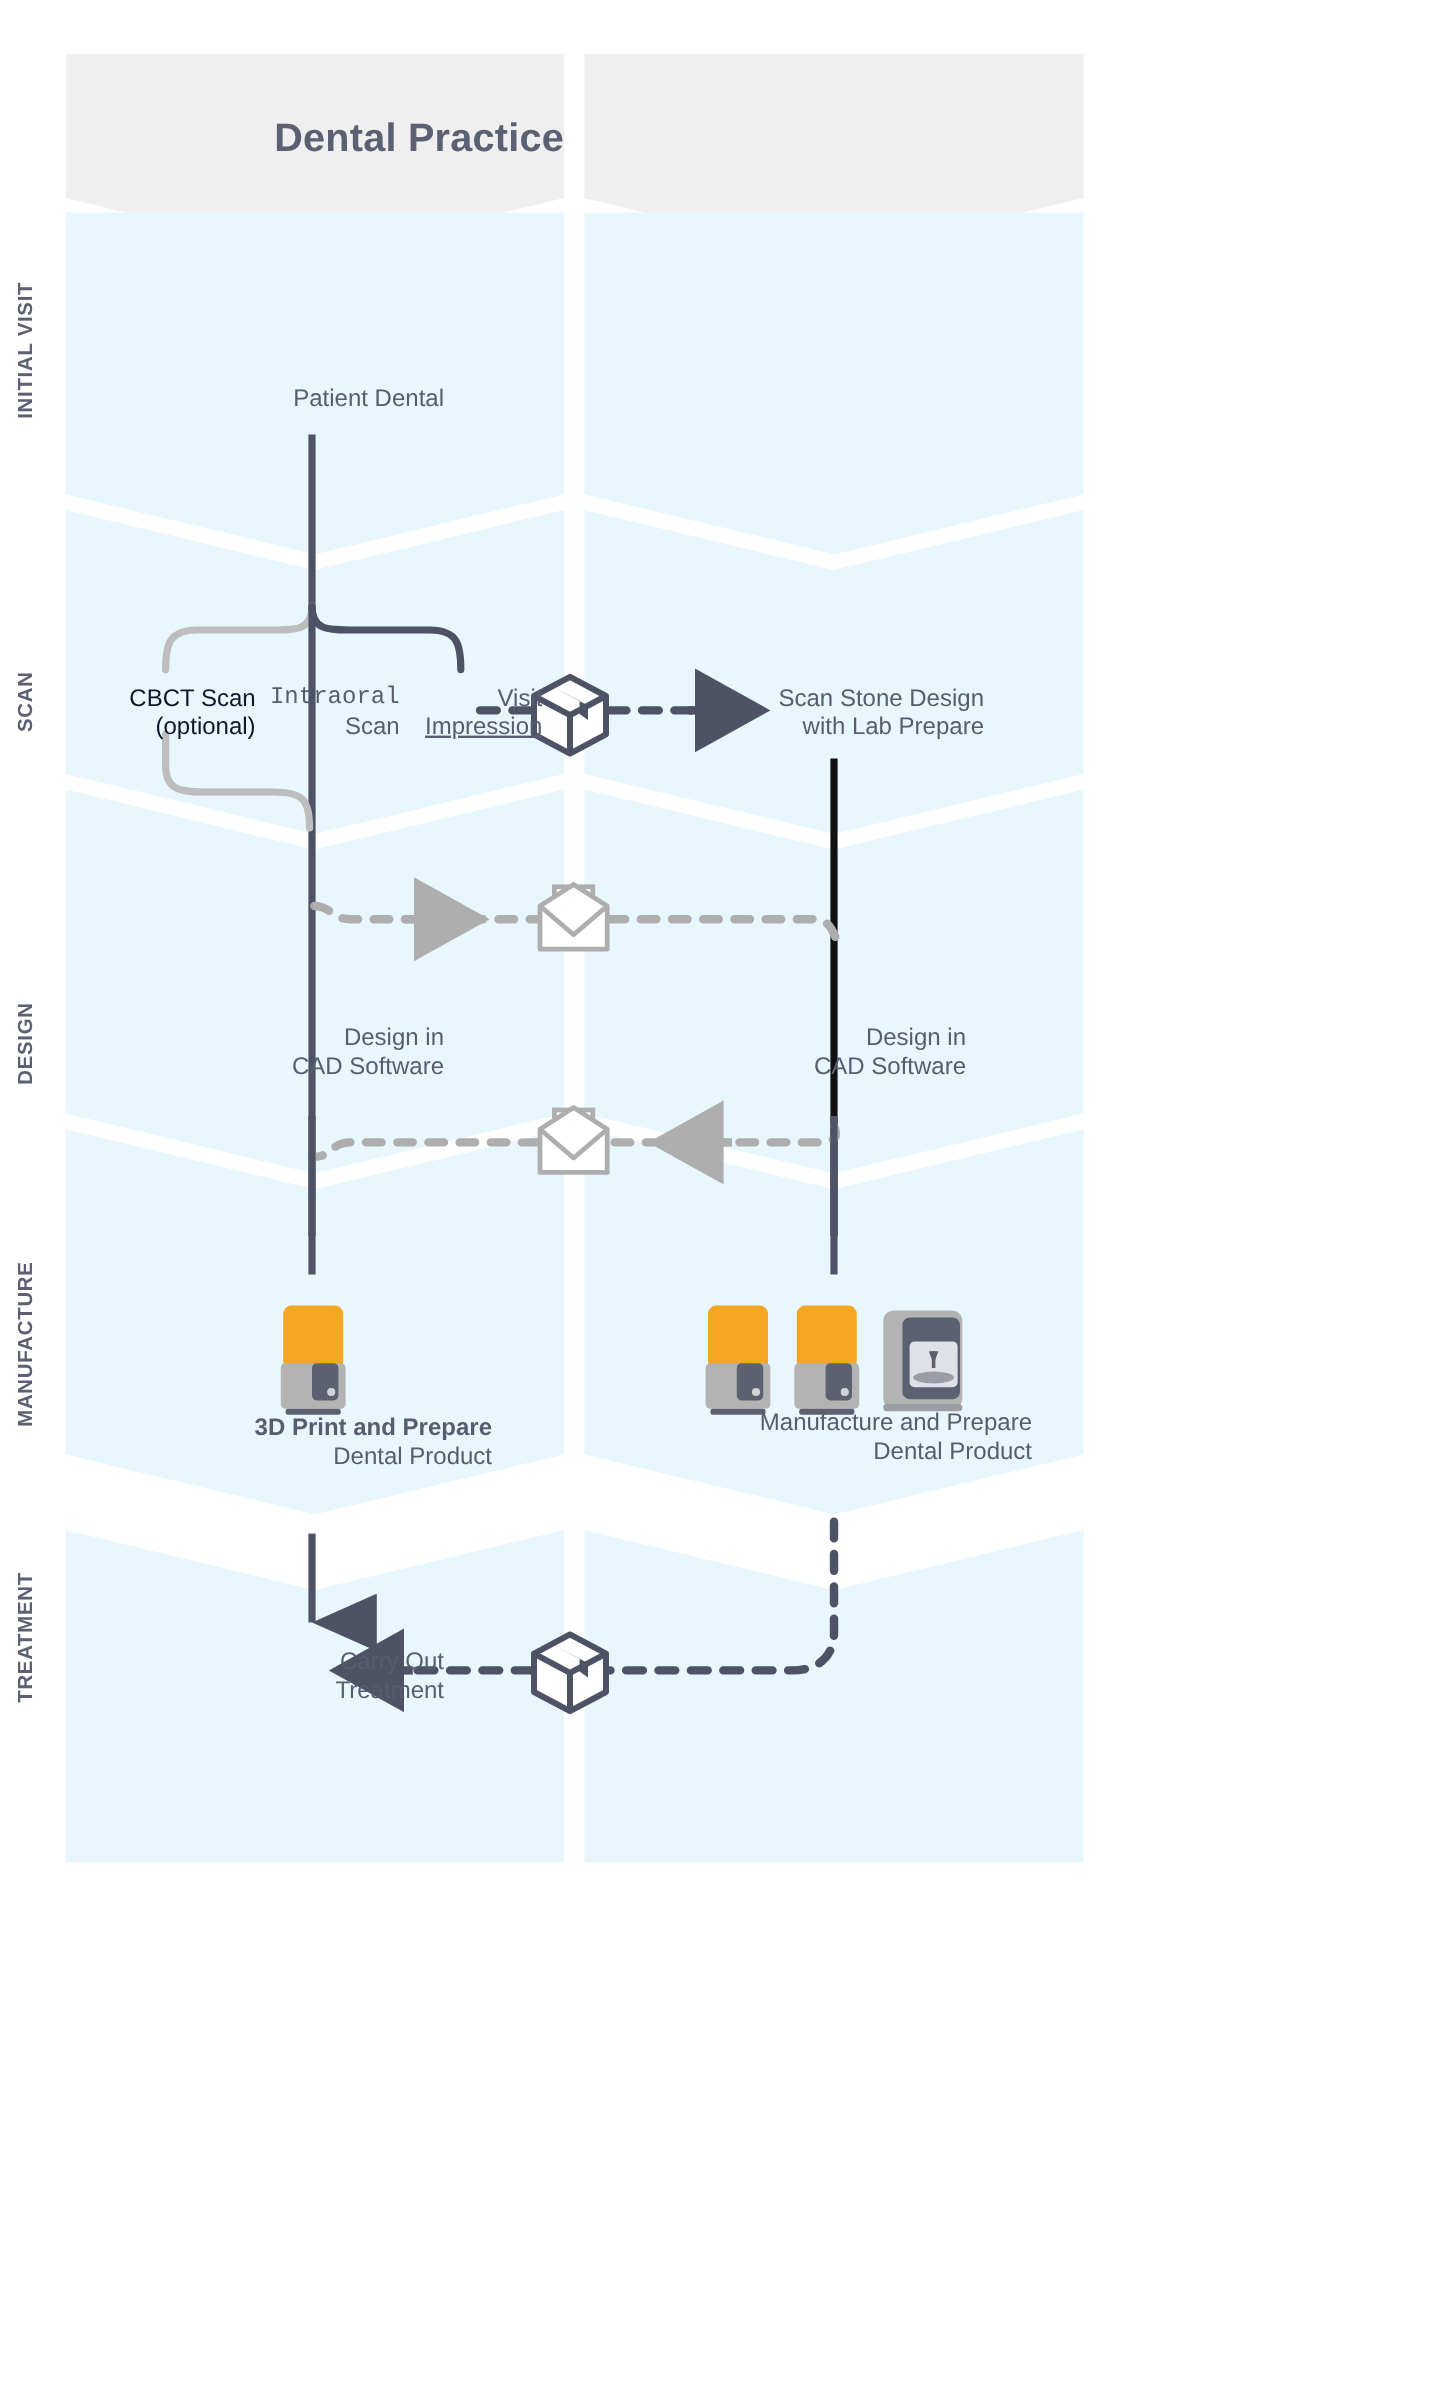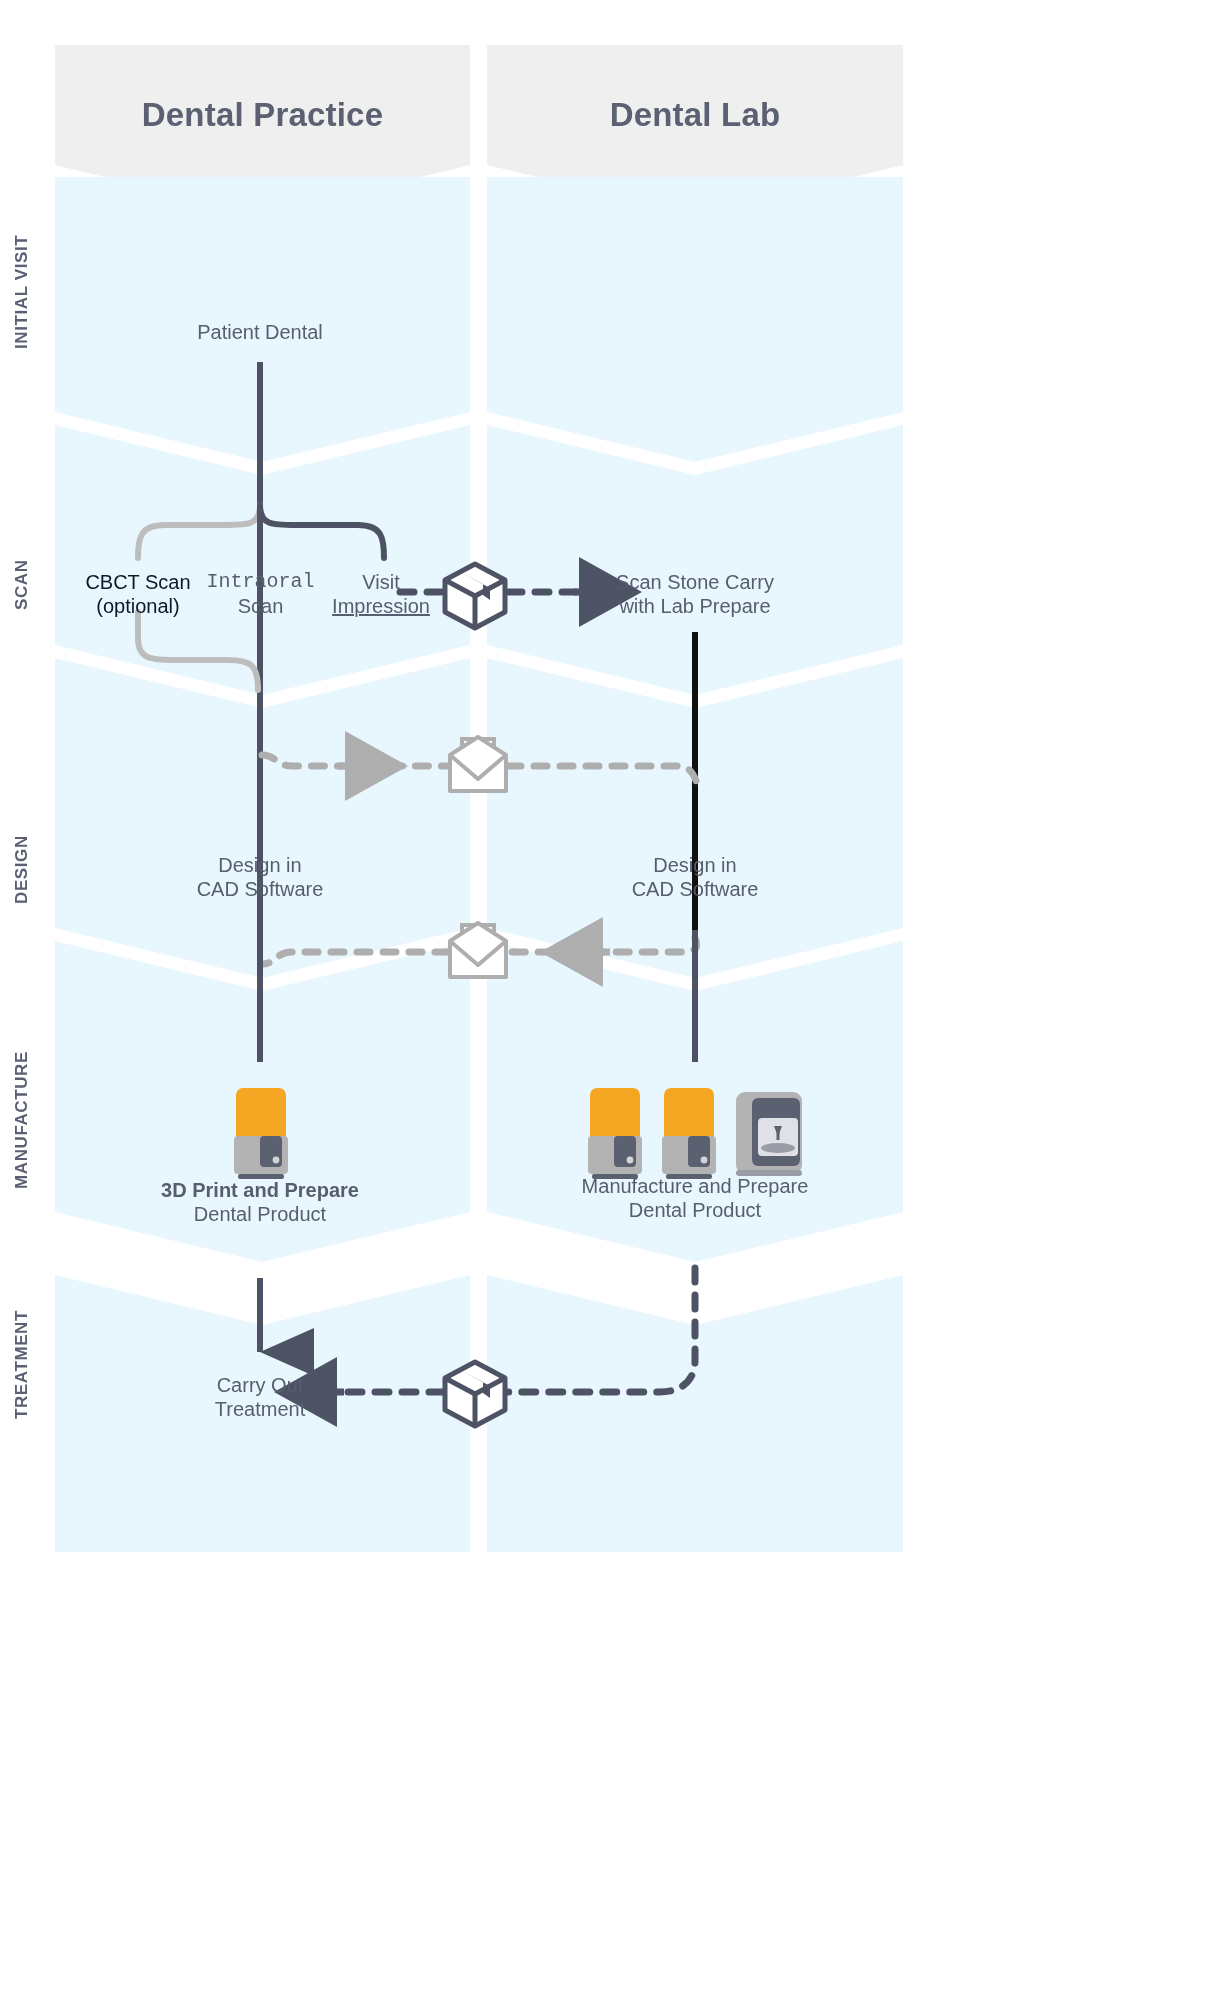--- a/index.html
+++ b/index.html
@@ -1,19 +1,19 @@
 <!DOCTYPE html>
 <html><head>
 <meta charset="utf-8">
 <style>
   html,body{margin:0;padding:0;background:#ffffff;}
   body{font-family:"Liberation Sans",sans-serif;}
   #stage{position:relative;width:1211px;height:1999px;background:#ffffff;overflow:hidden;}
   #svgroot{position:absolute;left:0;top:0;width:1211px;height:1999px;}
-  .lbl{position:absolute;color:#575d6e;text-align:center;line-height:1.22;}
+  .lbl{position:absolute;color:#575d6e;text-align:right;line-height:1.22;}
   .node-label{font-size:20px;}
   .node-label.muted{color:#0f172a;}
   .col-title{font-size:33px;font-weight:bold;color:#5b6173;letter-spacing:.2px;}
   .rowlabel{position:absolute;font-size:17px;font-weight:bold;color:#5b6173;
      letter-spacing:.6px;writing-mode:vertical-rl;transform:rotate(180deg);
      white-space:nowrap;text-align:center;}
 </style>
 </head>
 <body>
 
@@ -147,40 +147,39 @@
       <rect x="16" y="6" width="48" height="68" rx="6" fill="#5c6172"></rect>
       <rect x="22" y="26" width="40" height="38" rx="4" fill="#dfe1e6"></rect>
       <ellipse cx="42" cy="56" rx="17" ry="5" fill="#9a9da6"></ellipse>
       <path d="M42,34 L42,48" stroke="#5c6172" stroke-width="3"></path>
       <path d="M38,34 L46,34 L43,42 L41,42 Z" fill="#5c6172"></path>
       <rect x="0" y="78" width="66" height="6" rx="3" fill="#9a9da6"></rect>
     </g>
   </svg>
 
   <div class="lbl col-title" style="left:55px;top:95px;width:415px;">Dental Practice</div>
-  <div class="lbl col-title" style="left:487px;top:95px;width:416px;">Dental Lab</div>
 
   <div class="rowlabel" style="left:12px;top:222px;height:140px;">INITIAL VISIT</div>
   <div class="rowlabel" style="left:12px;top:540px;height:90px;">SCAN</div>
   <div class="rowlabel" style="left:12px;top:820px;height:100px;">DESIGN</div>
   <div class="rowlabel" style="left:12px;top:1040px;height:160px;">MANUFACTURE</div>
   <div class="rowlabel" style="left:12px;top:1290px;height:150px;">TREATMENT</div>
 
   <div class="lbl node-label" style="left:150px;top:320px;width:220px;">Patient Dental</div>
 
   <div class="lbl node-label muted" style="left:63px;top:570px;width:150px;">CBCT Scan</div>
   <div class="lbl node-label muted" style="left:63px;top:594px;width:150px;">(optional)</div>
 
   <div class="lbl node-label" style="left:188px;top:570px;width:145px;font-family:Liberation Mono, monospace;">Intraoral</div>
   <div class="lbl node-label" style="left:188px;top:594px;width:145px;">Scan</div>
 
   <div class="lbl node-label" style="left:310px;top:570px;width:142px;">Visit</div>
   <div class="lbl node-label" style="left:310px;top:594px;width:142px;text-decoration:underline;">Impression</div>
 
-  <div class="lbl node-label" style="left:570px;top:570px;width:250px;">Scan Stone Carry</div>
+  <div class="lbl node-label" style="left:570px;top:570px;width:250px;">Scan Stone Design</div>
   <div class="lbl node-label" style="left:570px;top:594px;width:250px;">with Lab Prepare</div>
 
   <div class="lbl node-label" style="left:150px;top:853px;width:220px;">Design in</div>
   <div class="lbl node-label" style="left:150px;top:877px;width:220px;">CAD Software</div>
 
   <div class="lbl node-label" style="left:585px;top:853px;width:220px;">Design in</div>
   <div class="lbl node-label" style="left:585px;top:877px;width:220px;">CAD Software</div>
 
   <div class="lbl node-label" style="left:110px;top:1178px;width:300px;font-weight:bold;">3D Print and Prepare</div>
   <div class="lbl node-label" style="left:110px;top:1202px;width:300px;">Dental Product</div>

